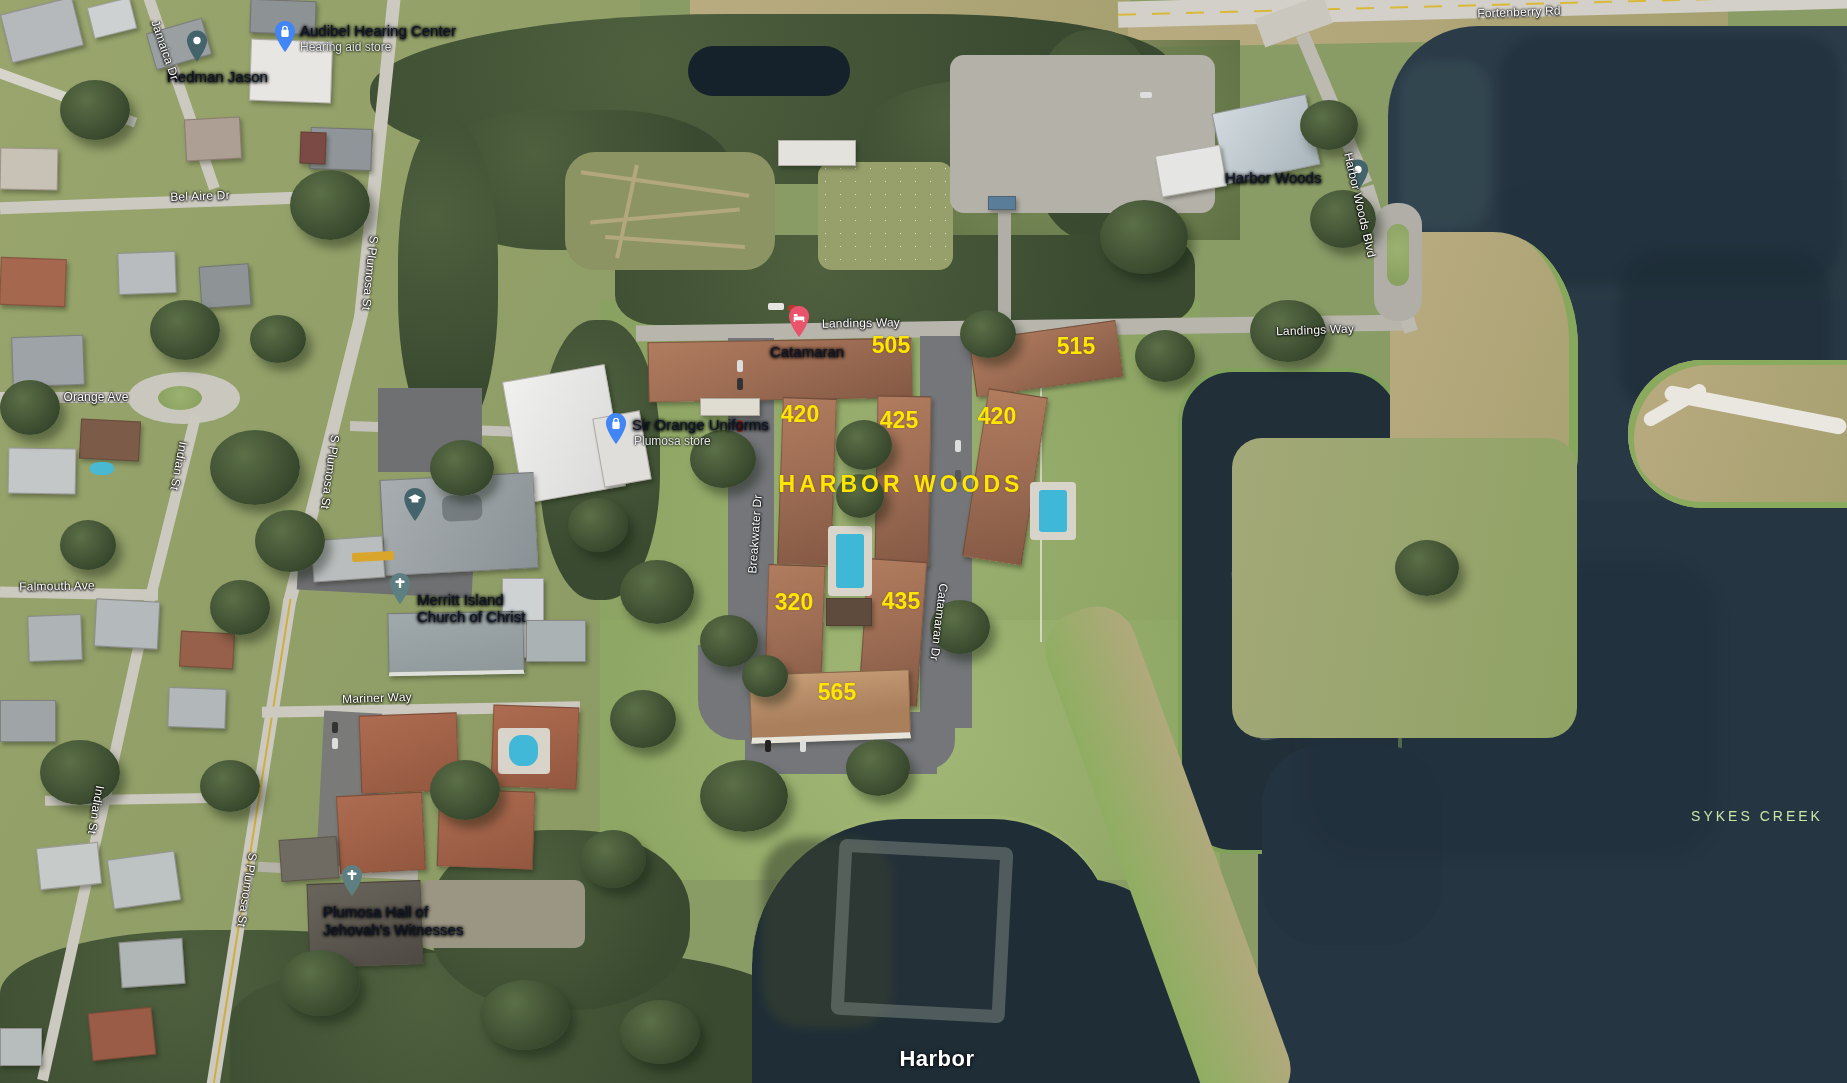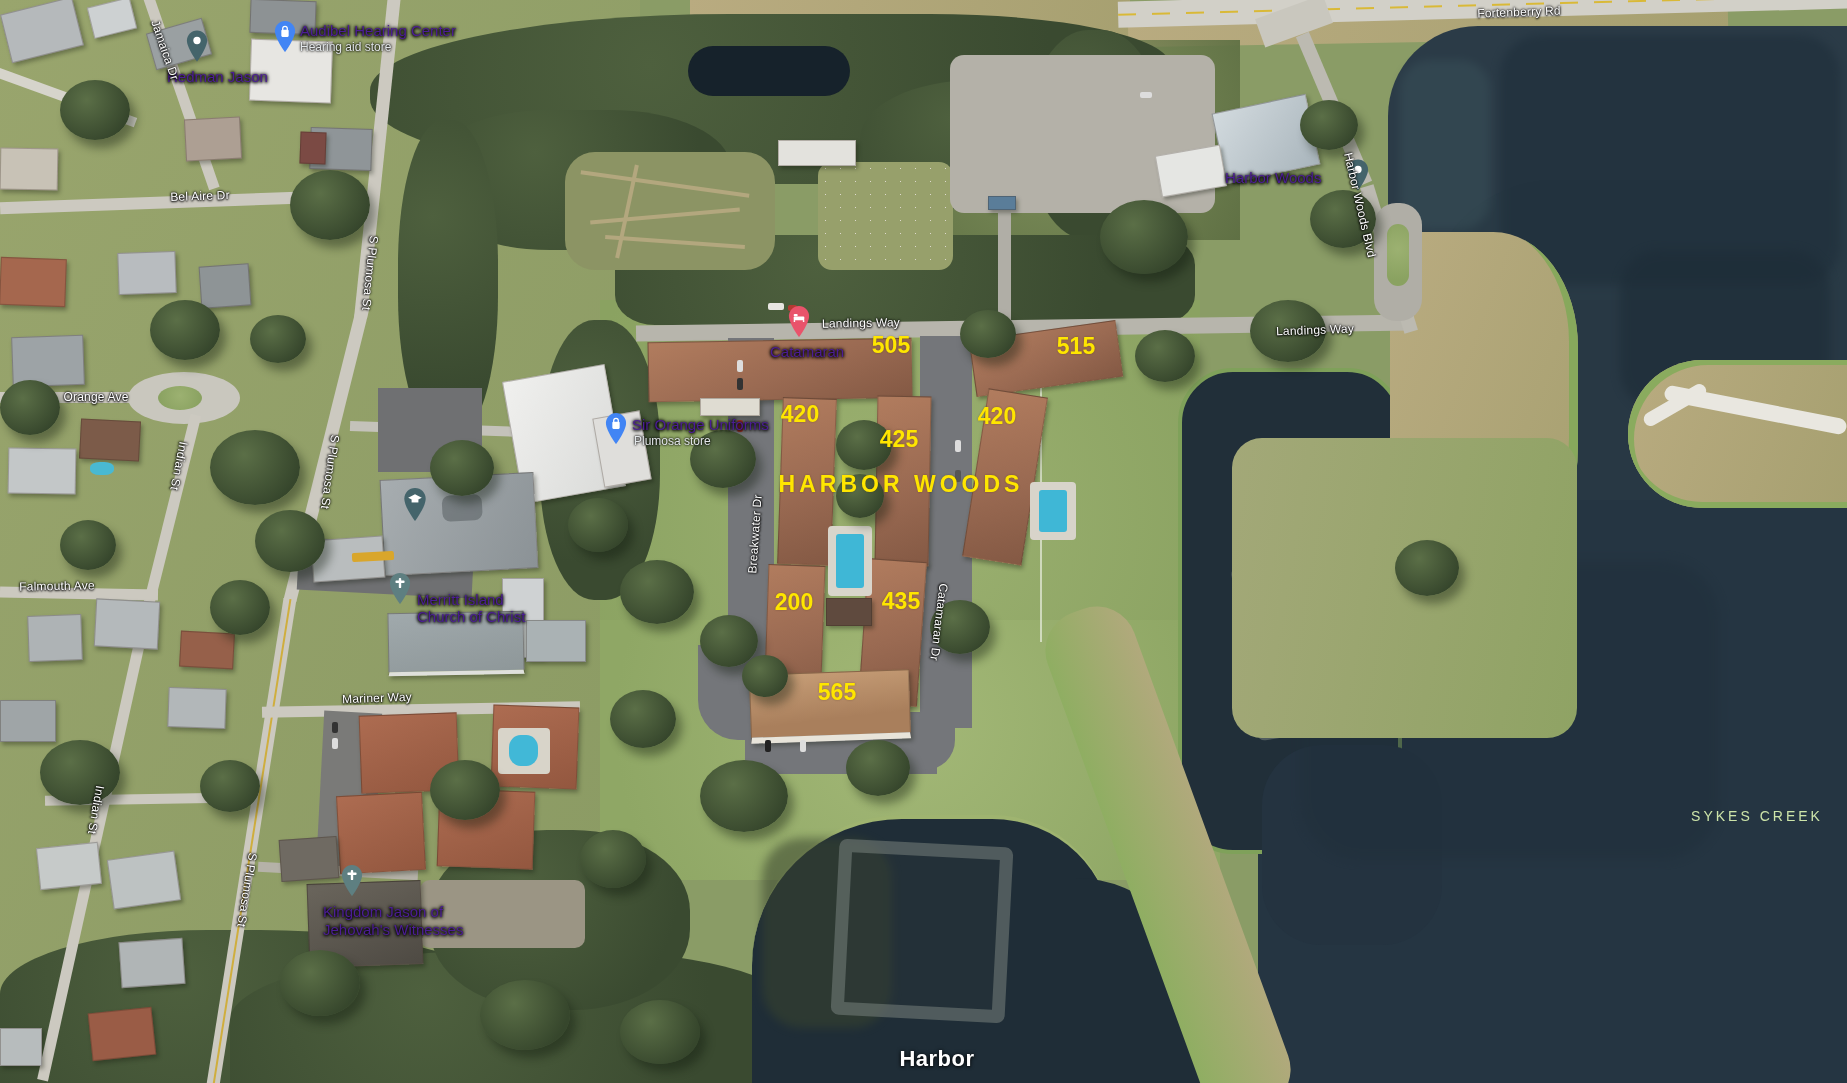--- a/index.html
+++ b/index.html
@@ -15,21 +15,21 @@
   .tree{position:absolute;border-radius:50%;background:radial-gradient(circle at 38% 33%,#5b6f47,#36462c 75%);
         box-shadow:6px 8px 10px rgba(15,25,12,.4);}
   .road{position:absolute;background:#ccc9c0;}
   .droad{position:absolute;background:#74767a;}
   .bld{position:absolute;border:1px solid rgba(50,35,25,.28);box-shadow:2px 3px 4px rgba(20,25,15,.35);}
   .condo{background:linear-gradient(160deg,#b17c5e 0%,#9a6a52 55%,#845944 100%);}
   .frame{position:absolute;border:14px solid rgba(125,135,130,.5);background:rgba(45,55,58,.3);border-radius:8px;}
   .car{position:absolute;border-radius:2px;}
   .rl{position:absolute;color:#fff;font-size:12px;letter-spacing:.2px;white-space:nowrap;
       text-shadow:0 0 2px #000,0 0 3px #000,0 1px 2px rgba(0,0,0,.9);}
-  .pl{position:absolute;color:#4c1d95;font-size:15px;font-weight:500;white-space:nowrap;
+  .pl{position:absolute;color:#0f172a;font-size:15px;font-weight:500;white-space:nowrap;
       text-shadow:0 0 3px #000,0 0 4px rgba(0,0,0,.85),0 1px 3px #000;}
   .sub{position:absolute;color:#e2e6e8;font-size:12px;font-weight:400;white-space:nowrap;
       text-shadow:0 0 2px #000,0 0 3px #000;}
   .unit{position:absolute;color:#ffe600;font-size:23px;font-weight:700;white-space:nowrap;
       text-shadow:0 0 2px rgba(60,40,0,.4);}
   .community{position:absolute;color:#ffe600;font-size:23px;font-weight:700;letter-spacing:4px;white-space:nowrap;
       text-shadow:0 0 2px rgba(60,40,0,.4);}
   .creek{position:absolute;color:#cde4a9;font-size:14px;letter-spacing:3px;white-space:nowrap;}
   .wm{position:absolute;color:#fff;font-size:22px;font-weight:700;letter-spacing:.5px;
       text-shadow:0 1px 3px rgba(0,0,0,.8),0 0 4px rgba(0,0,0,.6);}
@@ -332,21 +332,21 @@
     <div class="pl" style="left:417px;top:591px;">Merritt Island</div>
     <div class="pl" style="left:417px;top:608px;">Church of Christ</div>
 
     <div class="pin" style="left:341px;top:864px;">
       <svg width="22" height="33" viewBox="0 0 24 36">
         <path d="M12 1C5.9 1 1 5.9 1 12c0 8.5 11 23 11 23s11-14.5 11-23C23 5.9 18.1 1 12 1z" fill="#5e7f81"></path>
         <rect x="10.7" y="6.5" width="2.6" height="11" rx="1" fill="#fff"></rect>
         <rect x="7" y="9.3" width="10" height="2.6" rx="1" fill="#fff"></rect>
       </svg>
     </div>
-    <div class="pl" style="left:323px;top:903px;">Kingdom Jason of</div>
+    <div class="pl" style="left:323px;top:903px;">Plumosa Hall of</div>
     <div class="pl" style="left:323px;top:921px;">Jehovah's Witnesses</div>
 
     <div class="rl" style="left:165px;top:50px;transform:translate(-50%,-50%) rotate(71deg);">Jamaica Dr</div>
     <div class="rl" style="left:200px;top:196px;transform:translate(-50%,-50%) rotate(-2deg);">Bel Aire Dr</div>
     <div class="rl" style="left:370px;top:273px;transform:translate(-50%,-50%) rotate(96deg);">S Plumosa St</div>
     <div class="rl" style="left:330px;top:472px;transform:translate(-50%,-50%) rotate(98deg);">S Plumosa St</div>
     <div class="rl" style="left:247px;top:890px;transform:translate(-50%,-50%) rotate(99deg);">S Plumosa St</div>
     <div class="rl" style="left:96px;top:397px;transform:translate(-50%,-50%);">Orange Ave</div>
     <div class="rl" style="left:179px;top:466px;transform:translate(-50%,-50%) rotate(101deg);">Indian St</div>
     <div class="rl" style="left:96px;top:810px;transform:translate(-50%,-50%) rotate(100deg);">Indian St</div>
@@ -355,23 +355,23 @@
     <div class="rl" style="left:861px;top:323px;transform:translate(-50%,-50%) rotate(-1deg);">Landings Way</div>
     <div class="rl" style="left:1315px;top:330px;transform:translate(-50%,-50%) rotate(-2deg);">Landings Way</div>
     <div class="rl" style="left:755px;top:534px;transform:translate(-50%,-50%) rotate(-86deg);">Breakwater Dr</div>
     <div class="rl" style="left:939px;top:622px;transform:translate(-50%,-50%) rotate(97deg);">Catamaran Dr</div>
     <div class="rl" style="left:1360px;top:205px;transform:translate(-50%,-50%) rotate(77deg);">Harbor Woods Blvd</div>
     <div class="rl" style="left:1519px;top:12px;transform:translate(-50%,-50%) rotate(-2deg);">Fortenberry Rd</div>
 
     <div class="unit" style="left:891px;top:345px;transform:translate(-50%,-50%);">505</div>
     <div class="unit" style="left:1076px;top:346px;transform:translate(-50%,-50%);">515</div>
     <div class="unit" style="left:800px;top:414px;transform:translate(-50%,-50%);">420</div>
-    <div class="unit" style="left:899px;top:439px;transform:translate(-50%,-50%);">425</div>
+    <div class="unit" style="left:899px;top:420px;transform:translate(-50%,-50%);">425</div>
     <div class="unit" style="left:997px;top:416px;transform:translate(-50%,-50%);">420</div>
-    <div class="unit" style="left:794px;top:602px;transform:translate(-50%,-50%);">200</div>
+    <div class="unit" style="left:794px;top:602px;transform:translate(-50%,-50%);">320</div>
     <div class="unit" style="left:901px;top:601px;transform:translate(-50%,-50%);">435</div>
     <div class="unit" style="left:837px;top:692px;transform:translate(-50%,-50%);">565</div>
     <div class="community" style="left:901px;top:484px;transform:translate(-50%,-50%);">HARBOR WOODS</div>
 
     <div class="creek" style="left:1757px;top:816px;transform:translate(-50%,-50%);">SYKES CREEK</div>
 
     <div class="wm" style="left:937px;top:1059px;transform:translate(-50%,-50%);">Harbor</div>
   </div>
 
 </div>

